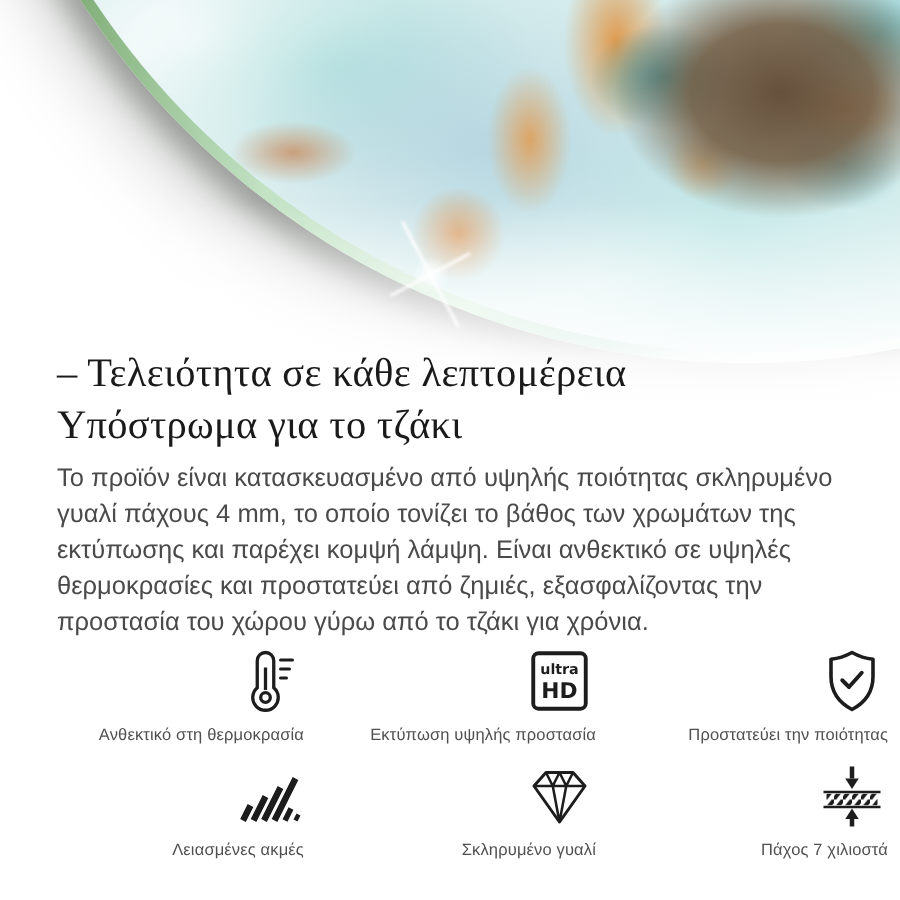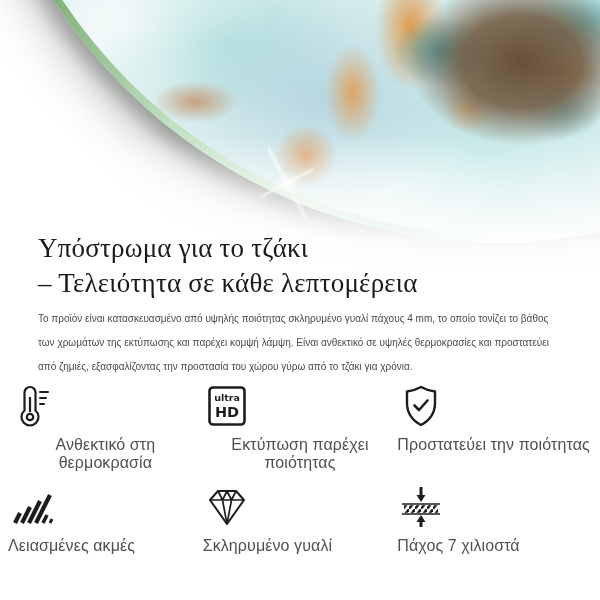--- a/index.html
+++ b/index.html
@@ -44,49 +44,49 @@
     filter:blur(1px);transform:rotate(62deg);opacity:.95;}
   .sparkle .ray2{position:absolute;left:-30px;top:-1px;width:60px;height:2px;background:#fff;
     filter:blur(1px);transform:rotate(-28deg);opacity:.9;}
   .hero-fade{position:absolute;inset:0;
     background:linear-gradient(180deg,rgba(255,255,255,0) 45%,rgba(255,255,255,.55) 65%,rgba(255,255,255,.92) 80%,#fff 93%);}
   
   .content{position:absolute;top:0;left:0;width:600px;padding:231px 38px 0;box-sizing:border-box;z-index:1;}
   h1{margin:0;font-family:"Liberation Serif",serif;font-weight:400;
      font-size:27px;line-height:35px;color:#1a1a1a;letter-spacing:.2px;}
   h1 span{display:block;}
-  .desc{margin:6px 0 0;max-width:525px;font-size:10px;line-height:24px;color:#4a4a4a;letter-spacing:0;}
+  .desc{margin:6px 0 0;max-width:525px;font-size:17px;line-height:24px;color:#4a4a4a;letter-spacing:0;}
   
   .features{margin:5px -30px 0;display:grid;grid-template-columns:repeat(3,1fr);row-gap:13px;}
-  .feature{display:flex;flex-direction:column;align-items:flex-start;}
+  .feature{display:flex;flex-direction:column;align-items:flex-end;}
   .icon-box{height:44px;display:flex;align-items:flex-end;justify-content:center;}
   .feature svg{display:block;}
-  .f-label{margin-top:8px;font-size:16px;color:#505050;text-align:center;letter-spacing:.1px;}
+  .f-label{margin-top:8px;font-size:11px;color:#505050;text-align:center;letter-spacing:.1px;}
   .stroke{fill:none;stroke:#1d1d1d;}
 </style>
 </head>
 <body>
 
 <div class="page">
 
   <div class="hero">
     <div class="edge-disc"></div>
     <div class="art-disc"></div>
     <div class="sparkle">
       <span class="glow"></span>
         <span class="ray1"></span>
         <span class="ray2"></span>
     </div>
     <div class="hero-fade"></div>
   </div>
 
   <div class="content">
     <h1>
+      <span>– Τελειότητα σε κάθε λεπτομέρεια</span>
       <span>Υπόστρωμα για το τζάκι</span>
-      <span>– Τελειότητα σε κάθε λεπτομέρεια</span>
     </h1>
     <p class="desc">Το προϊόν είναι κατασκευασμένο από υψηλής ποιότητας σκληρυμένο γυαλί πάχους 4 mm, το οποίο τονίζει το βάθος των χρωμάτων της εκτύπωσης και παρέχει κομψή λάμψη. Είναι ανθεκτικό σε υψηλές θερμοκρασίες και προστατεύει από ζημιές, εξασφαλίζοντας την προστασία του χώρου γύρω από το τζάκι για χρόνια.</p>
 
     <div class="features">
 
       <div class="feature">
         <div class="icon-box">
           <svg width="48" height="44" viewBox="0 0 48 44">
             <path class="stroke" stroke-width="2.2" d="M16.5,26.5 V8.5 A5.5,5.5 0 0 1 27.5,8.5 V26.5 A8.51,8.51 0 1 1 16.5,26.5 Z"></path>
             <line class="stroke" stroke-width="2.2" x1="22" y1="13" x2="22" y2="28"></line>
@@ -98,21 +98,21 @@
       </div>
 
       <div class="feature">
         <div class="icon-box">
           <svg width="48" height="44" viewBox="0 0 48 44">
             <rect class="stroke" stroke-width="2.6" x="6.5" y="3.5" width="35" height="37" rx="3.5"></rect>
             <text x="24" y="17" text-anchor="middle" font-family="DejaVu Sans, sans-serif" font-size="9.5" font-weight="700" fill="#1d1d1d">ultra</text>
             <text x="24" y="33" text-anchor="middle" font-family="DejaVu Sans, sans-serif" font-size="14.5" font-weight="800" fill="#1d1d1d">HD</text>
           </svg>
         </div>
-        <div class="f-label">Εκτύπωση παρέχει ποιότητας</div>
+        <div class="f-label">Εκτύπωση υψηλής προστασία</div>
       </div>
 
       <div class="feature">
         <div class="icon-box">
           <svg width="48" height="44" viewBox="0 0 48 44">
             <path class="stroke" stroke-width="2.4" stroke-linejoin="round" d="M24,3 C28.5,5.5 33,7 38,7.5 V19 C38,29.5 32.5,36.5 24,41 C15.5,36.5 10,29.5 10,19 V7.5 C15,7 19.5,5.5 24,3 Z"></path>
             <path class="stroke" stroke-width="2.6" stroke-linecap="round" stroke-linejoin="round" d="M17.5,21.5 L22,26 L30.5,16.5"></path>
           </svg>
         </div>
         <div class="f-label">Προστατεύει την ποιότητας</div>

